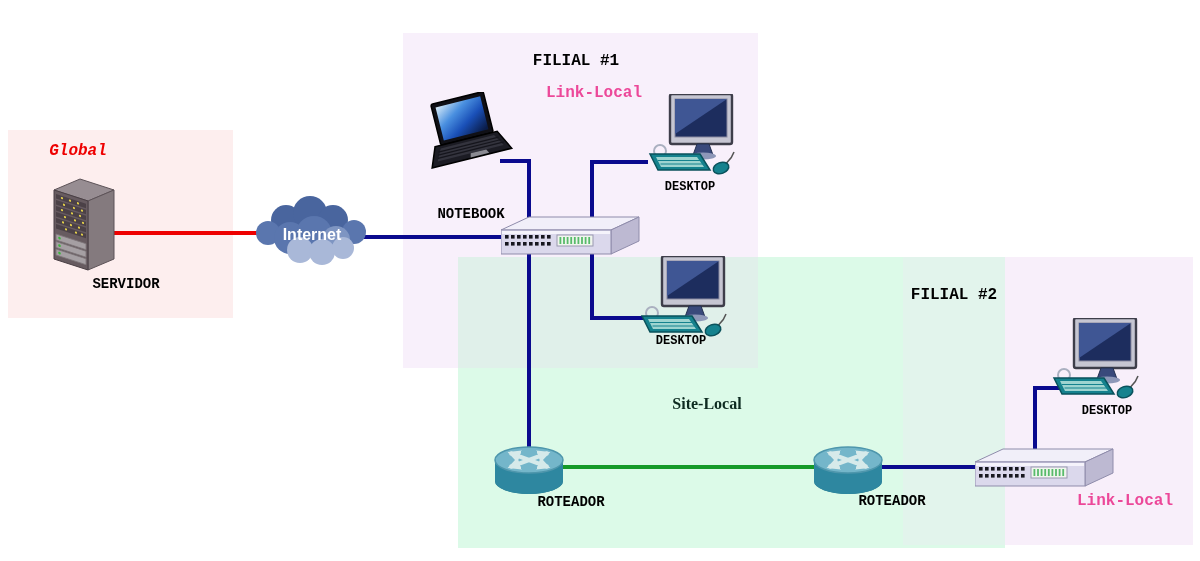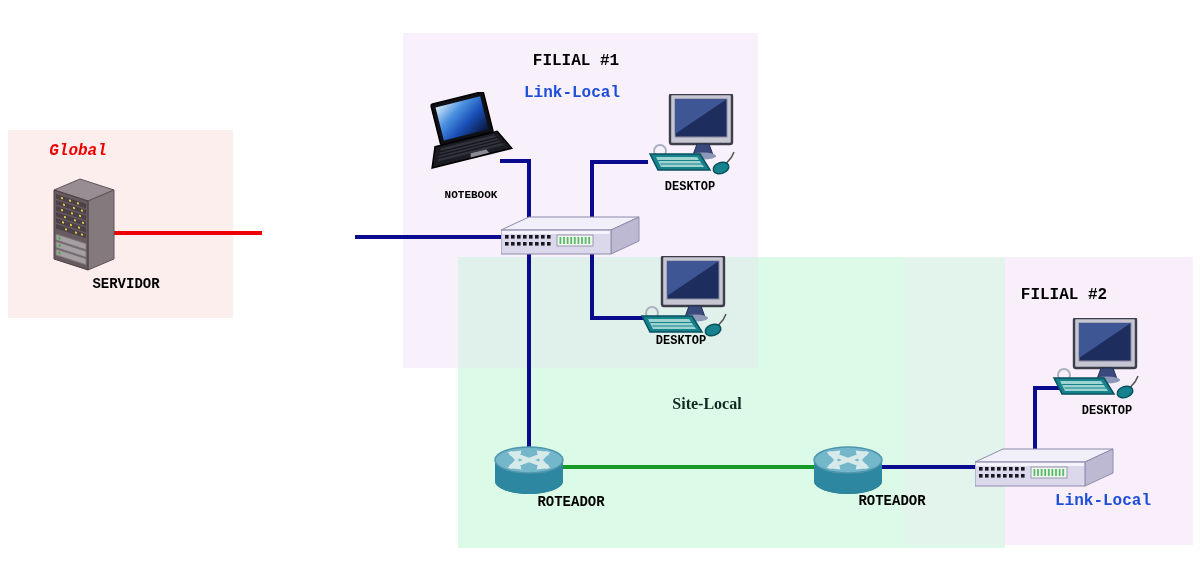--- a/index.html
+++ b/index.html
@@ -16,23 +16,23 @@
   #overlap-f2{left:903px;top:257px;width:102px;height:288px;background:#e2f4ec;}
   #wires{position:absolute;left:0;top:0;z-index:2;}
   .device{position:absolute;z-index:3;}
   .lbl{
     position:absolute;z-index:4;font-weight:bold;white-space:nowrap;
     transform:translateX(-50%);color:#000;letter-spacing:0px;
   }
   .t19{font-size:16px;}
   .t14{font-size:14px;margin-left:43px;}
   .t13{font-size:12px;}
-  .t10{font-size:11px;}
+  .t10{font-size:14px;margin-top:17px;}
   .c-red{color:#ee0000;}
-  .c-magenta{color:#1d4ed8;}
+  .c-magenta{color:#ec4899;margin-left:22px;}
   .c-darkgreen{color:#0d2a20;}
 </style>
 </head>
 <body>
 
 <div class="stage">
 
   <div class="zone" id="zone-global"></div>
   <div class="zone" id="zone-filial1"></div>
   <div class="zone" id="zone-filial2"></div>
@@ -178,20 +178,38 @@
           <g fill="#3db53d">
             <circle cx="3.5" cy="43" r="1.3"></circle>
               <circle cx="3.5" cy="50.5" r="1.3"></circle>
               <circle cx="3.5" cy="58" r="1.3"></circle>
           </g>
         </g>
       </g>
     </svg>
   </div>
 
+  <div class="device" style="left:250px;top:194px;width:124px;height:88px;">
+    <svg width="124" height="88" viewBox="0 0 124 88">
+      <g>
+        <circle cx="36" cy="26" r="15" fill="#49659e"></circle>
+        <circle cx="60" cy="19" r="17" fill="#49659e"></circle>
+        <circle cx="83" cy="26" r="15" fill="#49659e"></circle>
+        <circle cx="18" cy="39" r="12" fill="#5a76ae"></circle>
+        <circle cx="104" cy="38" r="12" fill="#5a76ae"></circle>
+        <circle cx="40" cy="44" r="16" fill="#5a76ae"></circle>
+        <circle cx="64" cy="40" r="18" fill="#5a76ae"></circle>
+        <circle cx="86" cy="46" r="14" fill="#7e95c2"></circle>
+        <circle cx="50" cy="56" r="13" fill="#a9b8d8"></circle>
+        <circle cx="72" cy="58" r="13" fill="#a9b8d8"></circle>
+        <circle cx="93" cy="54" r="11" fill="#a9b8d8"></circle>
+      </g>
+      <text x="62" y="46" text-anchor="middle" font-family="Liberation Sans, sans-serif" font-size="16" font-weight="bold" fill="#ffffff">Internet</text>
+    </svg>
+  </div>
 
   <div class="device" style="left:420px;top:92px;width:100px;height:92px;">
     <svg width="100" height="92" viewBox="0 0 100 92">
       <g transform="rotate(-14 50 46)">
         <rect x="20" y="4" width="54" height="42" rx="2" fill="#101016" stroke="#000" stroke-width="1.5"></rect>
         <rect x="24" y="8" width="46" height="34" fill="url(#g-nb)"></rect>
         <polygon points="14,46 78,46 88,66 6,66" fill="#1c1c24" stroke="#000" stroke-width="1.5"></polygon>
         <polygon points="19,49 74,49 81,61 13,61" fill="#33333d"></polygon>
         <path d="M16,52 H78 M15,55 H80 M14,58 H82" stroke="#15151c" stroke-width="1.2" fill="none"></path>
         <polygon points="47,61 63,61 65,65 46,65" fill="#8a8a92"></polygon>
@@ -233,21 +251,21 @@
   </div>
   <div class="device" style="left:810px;top:445px;width:76px;height:52px;">
     <svg width="76" height="52">
         <use href="#sym-router"></use>
       </svg>
   </div>
 
   <div class="lbl t19 c-red" style="left:78px;top:142px;font-style:italic;">Global</div>
   <div class="lbl t19" style="left:576px;top:52px;">FILIAL #1</div>
   <div class="lbl t19 c-magenta" style="left:572px;top:84px;">Link-Local</div>
-  <div class="lbl t19" style="left:1064px;top:286px;font-family:Liberation Mono, monospace;">FILIAL #2</div>
+  <div class="lbl t19" style="left:954px;top:286px;font-family:Liberation Mono, monospace;">FILIAL #2</div>
   <div class="lbl t19 c-darkgreen" style="left:707px;top:395px;font-family:Liberation Serif, serif;">Site-Local</div>
   <div class="lbl t19 c-magenta" style="left:1103px;top:492px;">Link-Local</div>
 
   <div class="lbl t14" style="left:83px;top:276px;">SERVIDOR</div>
   <div class="lbl t10" style="left:471px;top:189px;">NOTEBOOK</div>
   <div class="lbl t13" style="left:690px;top:180px;">DESKTOP</div>
   <div class="lbl t13" style="left:681px;top:334px;">DESKTOP</div>
   <div class="lbl t13" style="left:1107px;top:404px;">DESKTOP</div>
   <div class="lbl t14" style="left:528px;top:494px;">ROTEADOR</div>
   <div class="lbl t14" style="left:849px;top:493px;">ROTEADOR</div>

